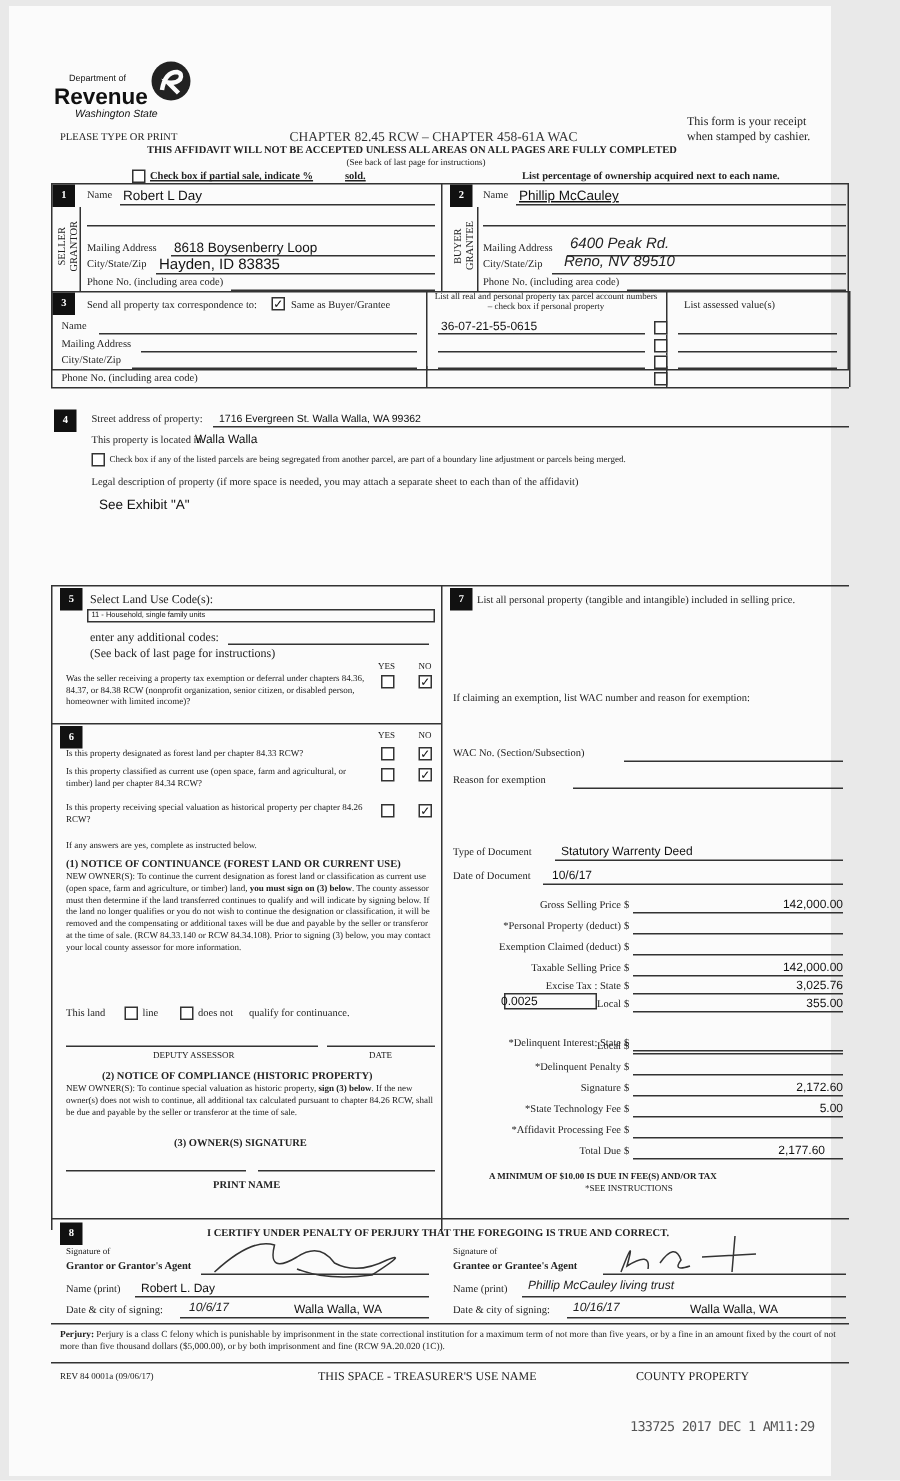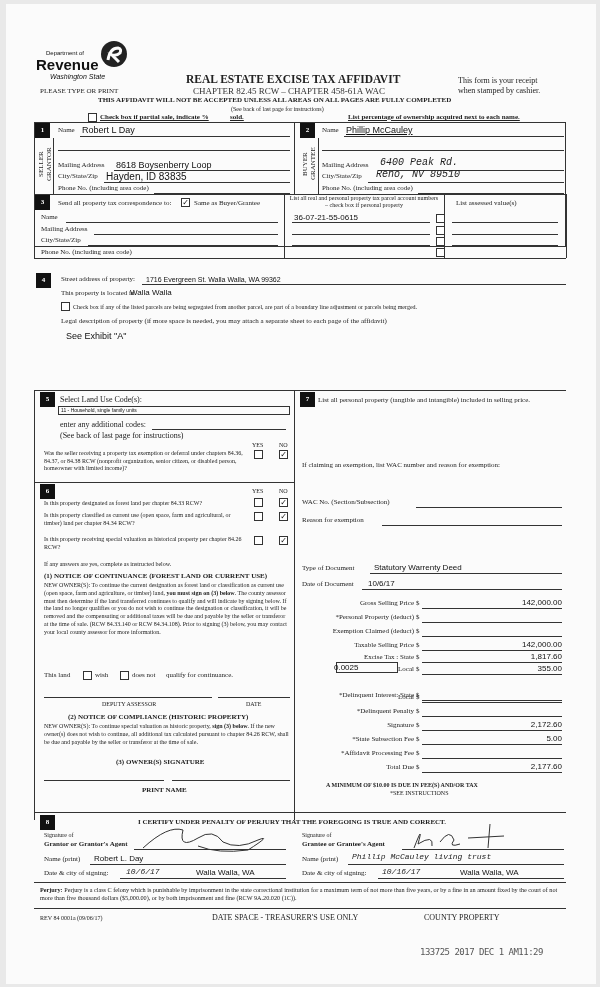--- a/index.html
+++ b/index.html
@@ -1,21 +1,21 @@
 <!DOCTYPE html>
 <html><head>
 <meta charset="utf-8">
 <style>
 *{box-sizing:border-box;margin:0;padding:0}
 body{width:600px;height:987px;background:#e9e9e9;font-family:"Liberation Serif",serif;color:#222;position:relative;overflow:hidden}
-.page{position:absolute;left:6px;top:4px;width:590px;height:980px;background:#fbfbfb}
+.page{position:absolute;left:6px;top:4px;width:548px;height:980px;background:#fbfbfb}
 .abs{position:absolute}
 .t{position:absolute;white-space:nowrap;line-height:1}
 .f{font-family:"Liberation Sans",sans-serif;color:#111}
-.hw{font-family:Liberation Mono, monospace;font-style:italic;color:#222}
+.hw{font-family:Liberation Sans, sans-serif;font-style:italic;color:#222}
 .line{position:absolute;border-bottom:1px solid #333;height:0}
 .box{position:absolute;border:1px solid #333}
 .num{position:absolute;width:15px;height:15px;background:#111;color:#fff;font-size:7px;text-align:center;line-height:15px;font-weight:bold}
 .cb{position:absolute;width:9px;height:9px;border:1px solid #333;background:#fff;font-size:8px;line-height:8px;text-align:center;color:#111}
 .s6{font-size:6px}.s7{font-size:7px}.s8{font-size:8px}.s9{font-size:9px}.s10{font-size:10px}
 .b{font-weight:bold}
 .vert{position:absolute;writing-mode:vertical-rl;transform:rotate(180deg);font-size:7px;text-align:center}
 .right{text-align:right}
 </style>
 </head>
@@ -25,31 +25,30 @@
 
 <div class="abs" style="left:30px;top:38px;width:100px;height:40px">
   <svg class="abs" style="left:64px;top:-2px" width="28" height="28" viewBox="0 0 28 28">
     <circle cx="14" cy="14" r="13" fill="#222"></circle>
         <path d="M8 20 Q10 8 18 8 Q22 9 20 13 Q17 16 12 15 L19 22" stroke="#fbfbfb" stroke-width="3" fill="none"></path>
   </svg>
   <div class="t f s6" style="left:10px;top:8px">Department of</div>
   <div class="t f b" style="left:0;top:15px;font-size:15px">Revenue</div>
   <div class="t f" style="left:14px;top:31px;font-size:7px;font-style:italic">Washington State</div>
 </div>
-<div class="t b" style="left:180px;top:70px;font-size:11.5px">REAL ESTATE EXCISE TAX AFFIDAVIT</div>
 <div class="t s9" style="left:187px;top:83px;color:#333">CHAPTER 82.45 RCW – CHAPTER 458-61A WAC</div>
 <div class="t s7" style="left:34px;top:84px">PLEASE TYPE OR PRINT</div>
 <div class="t s8" style="left:452px;top:73px">This form is your receipt</div>
 <div class="t s8" style="left:452px;top:83px">when stamped by cashier.</div>
 <div class="t s7 b" style="left:92px;top:93px">THIS AFFIDAVIT WILL NOT BE ACCEPTED UNLESS ALL AREAS ON ALL PAGES ARE FULLY COMPLETED</div>
 <div class="t s6" style="left:225px;top:102px">(See back of last page for instructions)</div>
 <div class="cb" style="left:82px;top:109px"></div>
 <div class="t s7 b" style="left:94px;top:110px;text-decoration:underline">Check box if partial sale, indicate %</div>
 <div class="t s7 b" style="left:224px;top:110px;text-decoration:underline">sold.</div>
-<div class="t s7 b" style="left:342px;top:110px;text-decoration:underline">List percentage of ownership acquired next to each name.</div>
+<div class="t s7 b" style="left:342px;top:110px;">List percentage of ownership acquired next to each name.</div>
 
 <div class="box" style="left:28px;top:118px;width:532px;height:125px"></div>
 <div class="abs" style="left:288px;top:118px;height:42px;border-left:1px solid #333;width:0;height:72px"></div>
 <div class="num" style="left:29px;top:119px">1</div>
 <div class="vert" style="left:31px;top:140px;width:18px;height:40px">SELLER GRANTOR</div>
 <div class="abs" style="left:47px;top:134px;height:56px;border-left:1px solid #333"></div>
 <div class="t s7" style="left:52px;top:123px">Name</div>
 <div class="line" style="left:74px;top:132px;width:210px"></div>
 <div class="t f s9" style="left:76px;top:122px">Robert L Day</div>
 <div class="line" style="left:52px;top:146px;width:232px"></div>
@@ -114,21 +113,21 @@
 <div class="abs" style="left:438px;top:240px;height:14px;border-left:1px solid #333"></div>
 
 <div class="num" style="left:30px;top:269px">4</div>
 <div class="t s7" style="left:55px;top:272px">Street address of property:</div>
 <div class="line" style="left:136px;top:280px;width:424px"></div>
 <div class="t f s7" style="left:140px;top:272px">1716 Evergreen St. Walla Walla, WA 99362</div>
 <div class="t s7" style="left:55px;top:286px">This property is located in</div>
 <div class="t f s8" style="left:124px;top:285px">Walla Walla</div>
 <div class="cb" style="left:55px;top:298px"></div>
 <div class="t s6" style="left:67px;top:300px">Check box if any of the listed parcels are being segregated from another parcel, are part of a boundary line adjustment or parcels being merged.</div>
-<div class="t s7" style="left:55px;top:314px">Legal description of property (if more space is needed, you may attach a separate sheet to each page of the affidavit)</div>
+<div class="t s7" style="left:55px;top:314px">Legal description of property (if more space is needed, you may attach a separate sheet to each than of the affidavit)</div>
 <div class="t f s9" style="left:60px;top:328px">See Exhibit "A"</div>
 
 <div class="abs" style="left:28px;top:386px;width:532px;border-top:1px solid #333"></div>
 <div class="abs" style="left:28px;top:386px;height:430px;border-left:1px solid #333"></div>
 <div class="abs" style="left:288px;top:386px;height:430px;border-left:1px solid #333"></div>
 <div class="num" style="left:34px;top:388px">5</div>
 <div class="t s8" style="left:54px;top:392px">Select Land Use Code(s):</div>
 <div class="box" style="left:52px;top:402px;width:232px;height:9px"></div>
 <div class="t f" style="left:55px;top:404px;font-size:5px">11 - Household, single family units</div>
 <div class="t s8" style="left:54px;top:417px">enter any additional codes:</div>
@@ -151,21 +150,21 @@
 <div class="cb" style="left:248px;top:508px"></div>
 <div class="cb" style="left:273px;top:508px">✓</div>
 <div class="t s6" style="left:38px;top:532px;width:200px;white-space:normal;line-height:1.25">Is this property receiving special valuation as historical property per chapter 84.26 RCW?</div>
 <div class="cb" style="left:248px;top:532px"></div>
 <div class="cb" style="left:273px;top:532px">✓</div>
 <div class="t s6" style="left:38px;top:557px">If any answers are yes, complete as instructed below.</div>
 <div class="t s7 b" style="left:38px;top:569px">(1) NOTICE OF CONTINUANCE  (FOREST LAND OR CURRENT USE)</div>
 <div class="abs s6" style="left:38px;top:578px;width:246px;line-height:1.3"><span>NEW OWNER(S): To continue the current designation as forest land or classification as current use (open space, farm and agriculture, or timber) land,</span> <b>you must sign on (3) below</b><span>. The county assessor must then determine if the land transferred continues to qualify and will indicate by signing below. If the land no longer qualifies or you do not wish to continue the designation or classification, it will be removed and the compensating or additional taxes will be due and payable by the seller or transferor at the time of sale. (RCW 84.33.140 or RCW 84.34.108). Prior to signing (3) below, you may contact your local county assessor for more information.</span></div>
 <div class="t s7" style="left:38px;top:668px">This land</div>
 <div class="cb" style="left:77px;top:667px"></div>
-<div class="t s7" style="left:89px;top:668px">wish</div>
+<div class="t s7" style="left:89px;top:668px">line</div>
 <div class="cb" style="left:114px;top:667px"></div>
 <div class="t s7" style="left:126px;top:668px">does not</div>
 <div class="t s7" style="left:160px;top:668px">qualify for continuance.</div>
 <div class="line" style="left:38px;top:693px;width:168px"></div>
 <div class="line" style="left:212px;top:693px;width:72px"></div>
 <div class="t s6" style="left:96px;top:697px">DEPUTY ASSESSOR</div>
 <div class="t s6" style="left:240px;top:697px">DATE</div>
 <div class="t s7 b" style="left:62px;top:710px">(2) NOTICE OF COMPLIANCE (HISTORIC PROPERTY)</div>
 <div class="abs s6" style="left:38px;top:719px;width:248px;line-height:1.3"><span>NEW OWNER(S): To continue special valuation as historic property,</span> <b>sign (3) below</b><span>. If the new owner(s) does not wish to continue, all additional tax calculated pursuant to chapter 84.26 RCW, shall be due and payable by the seller or transferor at the time of sale.</span></div>
 <div class="t s7 b" style="left:110px;top:755px">(3)  OWNER(S) SIGNATURE</div>
@@ -213,21 +212,21 @@
   <div class="abs" style="top:42px;left:0;width:264px;height:12px">
           <span class="t s7 right" style="right:152px;top:2px">Taxable Selling Price</span>
           <span class="t s7" style="left:114px;top:2px">$</span>
           <span class="line" style="left:120px;top:10px;width:140px"></span>
           <span class="t f s8" style="right:4px;top:1px">142,000.00</span>
         </div>
   <div class="abs" style="top:54px;left:0;width:264px;height:12px">
           <span class="t s7 right" style="right:152px;top:2px">Excise Tax : State</span>
           <span class="t s7" style="left:114px;top:2px">$</span>
           <span class="line" style="left:120px;top:10px;width:140px"></span>
-          <span class="t f s8" style="right:4px;top:1px">1,817.60</span>
+          <span class="t f s8" style="right:4px;top:1px">3,025.76</span>
         </div>
   <div class="abs" style="top:66px;left:0;width:264px;height:12px">
           <span class="t s7 right" style="right:152px;top:2px">Local</span>
           <span class="t s7" style="left:114px;top:2px">$</span>
           <span class="line" style="left:120px;top:10px;width:140px"></span>
           <span class="t f s8" style="right:4px;top:1px">355.00</span>
         </div>
   <div class="abs" style="top:92px;left:0;width:264px;height:12px">
           <span class="t s7 right" style="right:152px;top:2px">*Delinquent Interest: State</span>
           <span class="t s7" style="left:114px;top:2px">$</span>
@@ -246,36 +245,36 @@
           <span class="line" style="left:120px;top:10px;width:140px"></span>
           <span class="t f s8" style="right:4px;top:1px"></span>
         </div>
   <div class="abs" style="top:122px;left:0;width:264px;height:12px">
           <span class="t s7 right" style="right:152px;top:2px">Signature</span>
           <span class="t s7" style="left:114px;top:2px">$</span>
           <span class="line" style="left:120px;top:10px;width:140px"></span>
           <span class="t f s8" style="right:4px;top:1px">2,172.60</span>
         </div>
   <div class="abs" style="top:136px;left:0;width:264px;height:12px">
-          <span class="t s7 right" style="right:152px;top:2px">*State Subsection Fee</span>
+          <span class="t s7 right" style="right:152px;top:2px">*State Technology Fee</span>
           <span class="t s7" style="left:114px;top:2px">$</span>
           <span class="line" style="left:120px;top:10px;width:140px"></span>
           <span class="t f s8" style="right:4px;top:1px">5.00</span>
         </div>
   <div class="abs" style="top:150px;left:0;width:264px;height:12px">
           <span class="t s7 right" style="right:152px;top:2px">*Affidavit Processing Fee</span>
           <span class="t s7" style="left:114px;top:2px">$</span>
           <span class="line" style="left:120px;top:10px;width:140px"></span>
           <span class="t f s8" style="right:4px;top:1px"></span>
         </div>
   <div class="abs" style="top:164px;left:0;width:264px;height:12px">
           <span class="t s7 right" style="right:152px;top:2px">Total Due</span>
           <span class="t s7" style="left:114px;top:2px">$</span>
           <span class="line" style="left:120px;top:10px;width:140px"></span>
-          <span class="t f s8" style="right:4px;top:1px">2,177.60</span>
+          <span class="t f s8" style="right:16px;top:1px">2,177.60</span>
         </div>
  </div>
 </div>
 <div class="t s6 b" style="left:320px;top:778px">A MINIMUM OF $10.00 IS DUE IN FEE(S) AND/OR TAX</div>
 <div class="t s6" style="left:384px;top:786px">*SEE INSTRUCTIONS</div>
 
 <div class="abs" style="left:28px;top:808px;width:532px;border-top:1px solid #333"></div>
 <div class="num" style="left:34px;top:811px">8</div>
 <div class="t s7 b" style="left:132px;top:815px">I CERTIFY UNDER PENALTY OF PERJURY THAT THE FOREGOING IS TRUE AND CORRECT.</div>
 <div class="t s6" style="left:38px;top:828px">Signature of</div>
@@ -302,16 +301,16 @@
 <div class="t f s8" style="left:190px;top:865px">Walla Walla, WA</div>
 <div class="t s7" style="left:296px;top:866px">Date &amp; city of signing:</div>
 <div class="line" style="left:372px;top:874px;width:186px"></div>
 <div class="t hw s8" style="left:376px;top:864px">10/16/17</div>
 <div class="t f s8" style="left:454px;top:865px">Walla Walla, WA</div>
 <div class="abs" style="left:28px;top:878px;width:532px;border-top:1px solid #333"></div>
 
 <div class="abs" style="left:34px;top:882px;width:522px;font-size:6.2px;line-height:1.35"><b>Perjury:</b><span> Perjury is a class C felony which is punishable by imprisonment in the state correctional institution for a maximum term of not more than five years, or by a fine in an amount fixed by the court of not more than five thousand dollars ($5,000.00), or by both imprisonment and fine (RCW 9A.20.020 (1C)).</span></div>
 <div class="abs" style="left:28px;top:904px;width:532px;border-top:1px solid #333"></div>
 <div class="t s6" style="left:34px;top:911px">REV 84 0001a (09/06/17)</div>
-<div class="t s8" style="left:206px;top:910px">DATE SPACE - TREASURER'S USE ONLY</div>
+<div class="t s8" style="left:206px;top:910px">THIS SPACE - TREASURER'S USE NAME</div>
 <div class="t s8" style="left:418px;top:910px">COUNTY PROPERTY</div>
 <div class="t" style="left:414px;top:944px;font-family:'DejaVu Sans Mono',monospace;font-size:9px;color:#555;letter-spacing:-0.5px">133725 2017 DEC 1 AM11:29</div>
 </div>
 
 </body></html>

